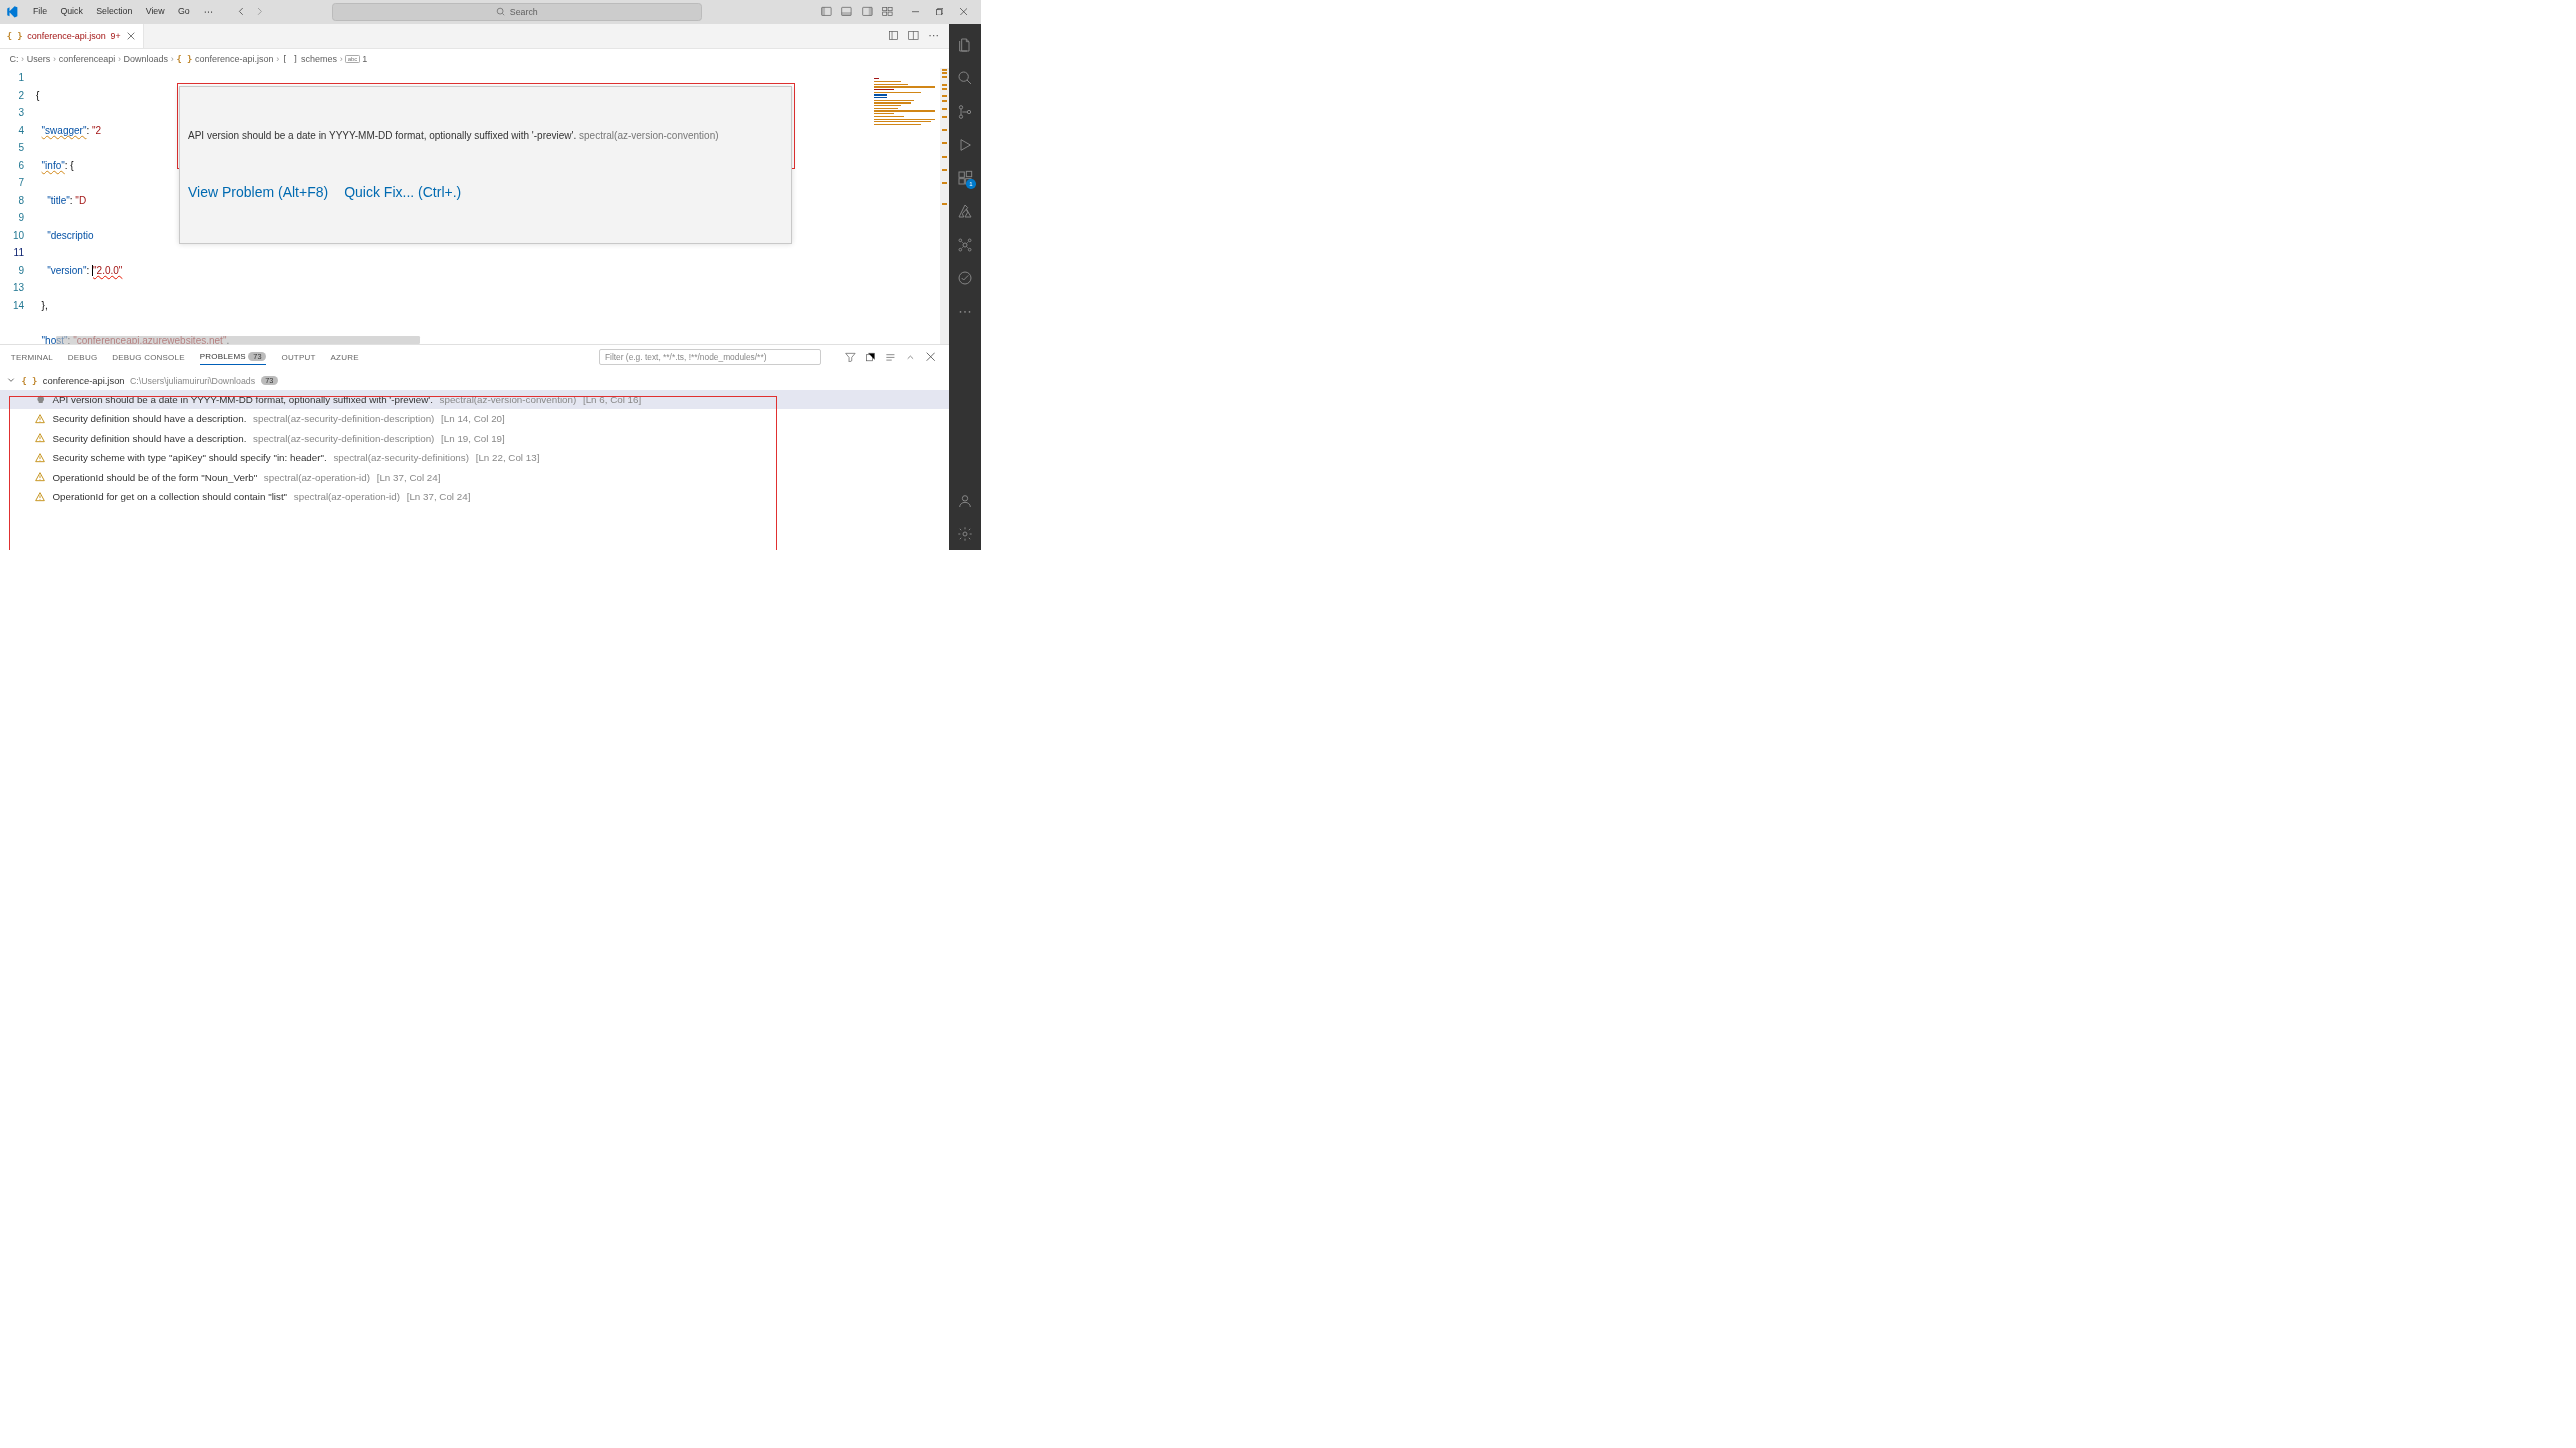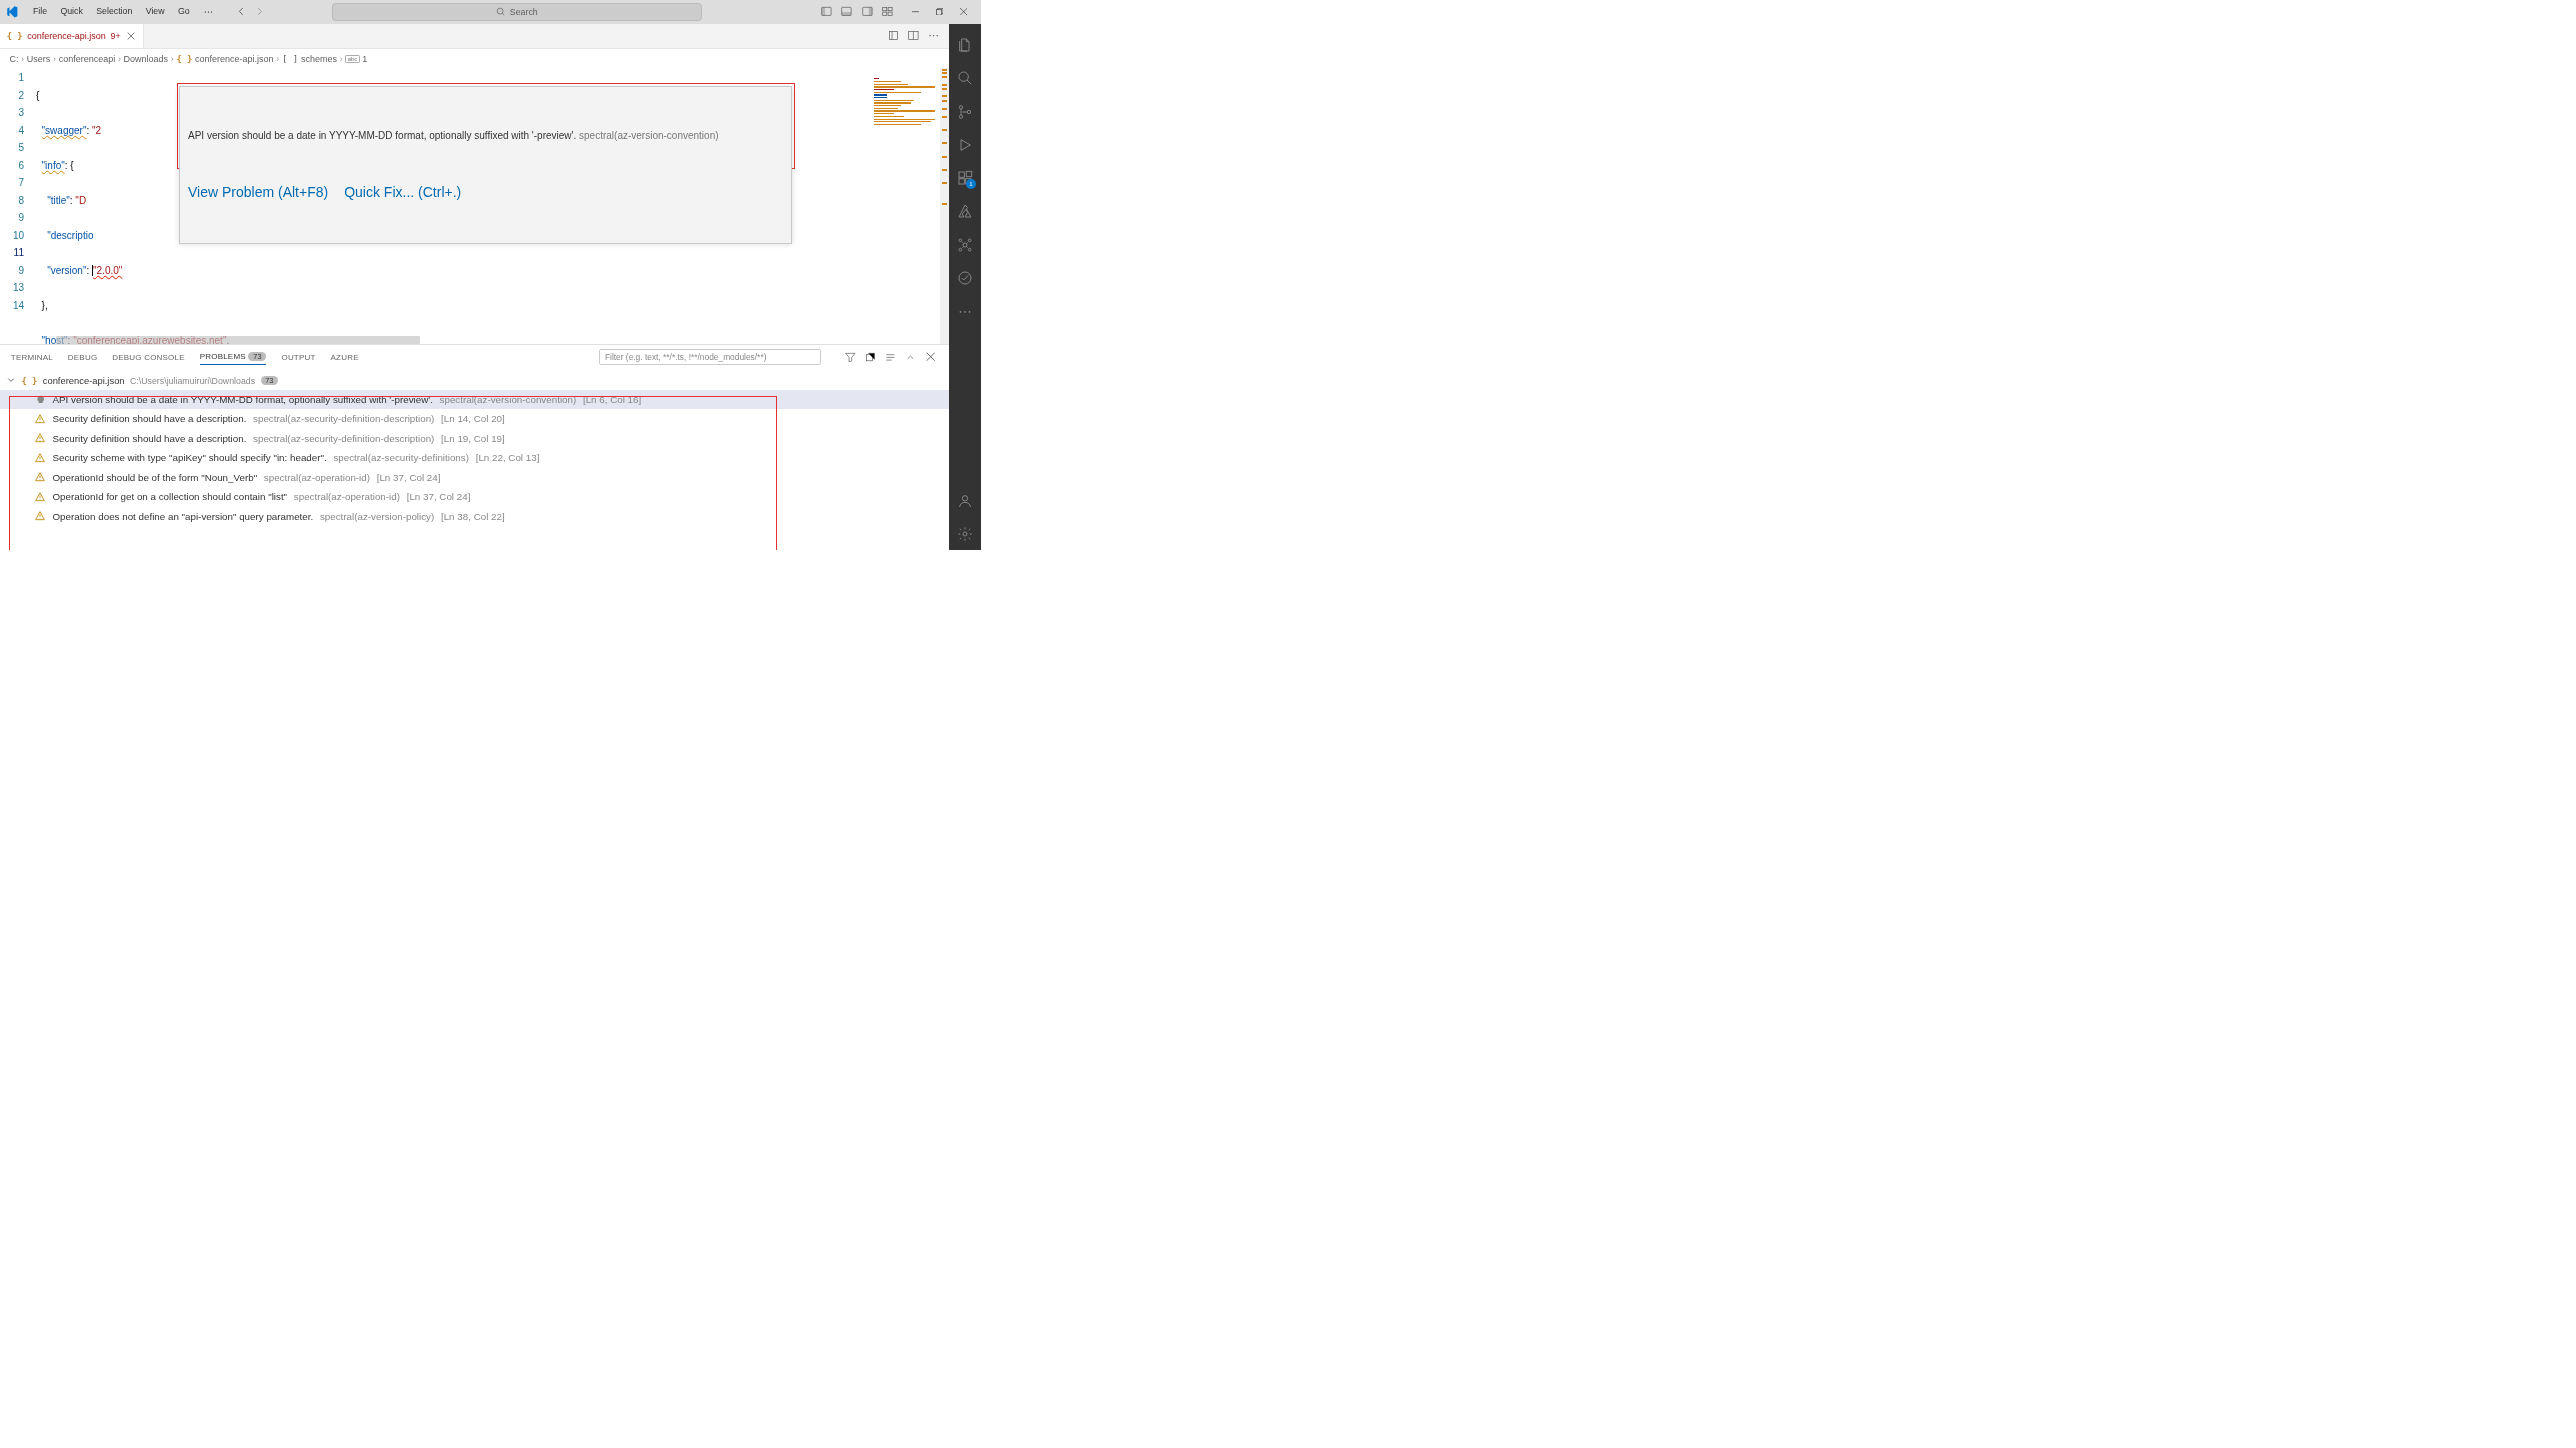--- a/index.html
+++ b/index.html
@@ -413,32 +413,20 @@
                 <svg width="10" height="10" viewBox="0 0 15 15">
                   <path fill="none" stroke="currentColor" stroke-width="1.3" d="M7.5 1L14 13H1z"></path>
                   <path stroke="currentColor" stroke-width="1.3" d="M7.5 5v4"></path>
                   <circle cx="7.5" cy="11" r=".7" fill="currentColor"></circle>
                 </svg>
               </span>
               <span class="prob-msg">OperationId for get on a collection should contain "list"</span>
               <span class="prob-rule">spectral(az-operation-id)</span>
               <span class="prob-loc">[Ln 37, Col 24]</span>
             </div>
-            <div class="prob-row">
-              <span class="prob-sev warn">
-                <svg width="10" height="10" viewBox="0 0 15 15">
-                  <path fill="none" stroke="currentColor" stroke-width="1.3" d="M7.5 1L14 13H1z"></path>
-                  <path stroke="currentColor" stroke-width="1.3" d="M7.5 5v4"></path>
-                  <circle cx="7.5" cy="11" r=".7" fill="currentColor"></circle>
-                </svg>
-              </span>
-              <span class="prob-msg">Operation does not define an "api-version" query parameter.</span>
-              <span class="prob-rule">spectral(az-version-policy)</span>
-              <span class="prob-loc">[Ln 38, Col 22]</span>
-            </div>
           </div>
       </div>
     </div>
   </div>
   <div class="activity-bar">
     <div class="act-item">
         <svg width="16" height="16" viewBox="0 0 24 24">
           <path fill="none" stroke="currentColor" stroke-width="1.5" d="M7 3h7l4 4v14H7zM14 3v4h4"></path>
           <path fill="none" stroke="currentColor" stroke-width="1.5" d="M4 6v15h11"></path>
         </svg>

